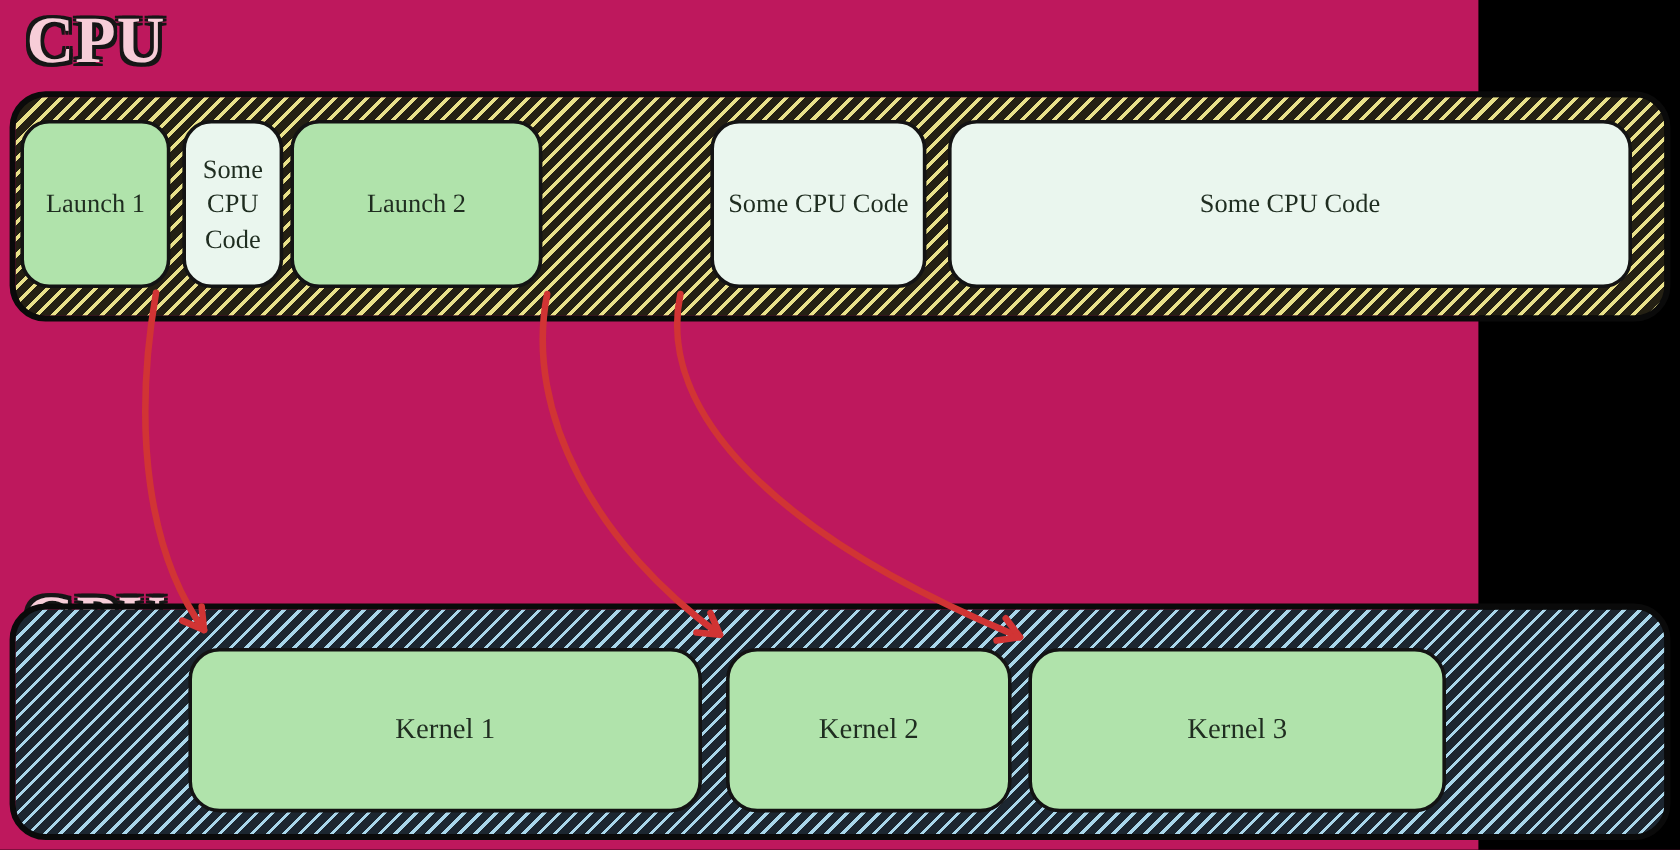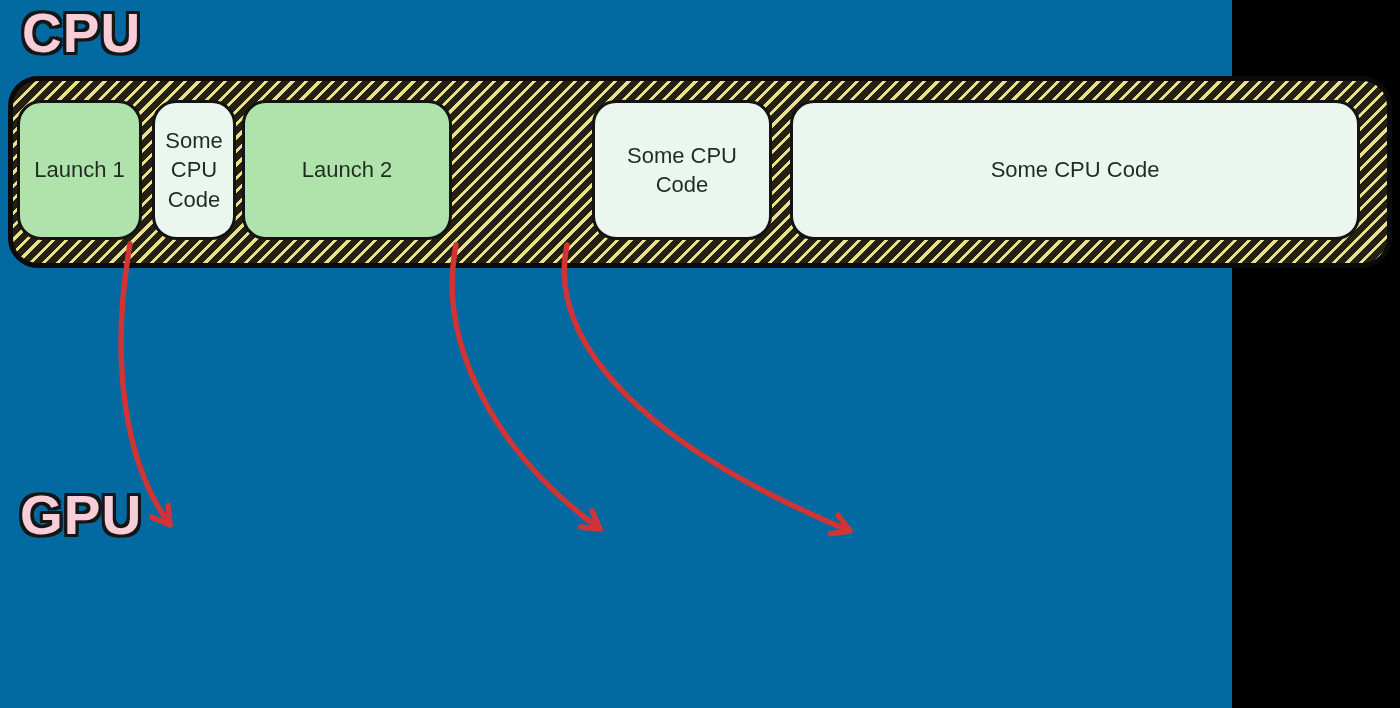--- a/index.html
+++ b/index.html
@@ -1,17 +1,17 @@
 <!DOCTYPE html>
 <html><head>
 <meta charset="utf-8">
 <style>
   html,body{margin:0;padding:0;background:#000;}
   body{width:1400px;height:708px;overflow:hidden;font-family:"Liberation Sans",sans-serif;}
-  .stage{position:relative;width:1232px;height:708px;background:#0369a1;}
+  .stage{position:relative;width:1232px;height:708px;background:#be185d;font-family:Liberation Serif, serif;}
 
   
   .section-label{
     position:absolute;
     font-size:55px;
     font-weight:bold;
     color:#f7cdd8;
     letter-spacing:1px;
     line-height:1;
     text-shadow:
@@ -112,20 +112,31 @@
     <div class="box mint cpu-box b-code2">
       <span>Some CPU Code</span>
     </div>
     <div class="box mint cpu-box b-code3">
       <span>Some CPU Code</span>
     </div>
   </div>
 
   <div class="section-label gpu-label">GPU</div>
 
+  <div class="bar gpu-bar">
+    <div class="box green gpu-box b-kernel1">
+      <span>Kernel 1</span>
+    </div>
+    <div class="box green gpu-box b-kernel2">
+      <span>Kernel 2</span>
+    </div>
+    <div class="box green gpu-box b-kernel3">
+      <span>Kernel 3</span>
+    </div>
+  </div>
 
   <svg class="arrows" viewBox="0 0 1400 708" xmlns="http://www.w3.org/2000/svg" aria-hidden="true">
     <defs>
       <marker id="arrowhead" markerUnits="userSpaceOnUse" markerWidth="30" markerHeight="30" refX="21" refY="15" orient="auto">
         <path d="M4 5 L21 15 L4 25" fill="none" stroke="#d13434" stroke-width="5.5" stroke-linecap="round" stroke-linejoin="round"></path>
       </marker>
     </defs>
     <path class="arrow-path" d="M130 244 C110 360 124 462 170 525" marker-end="url(#arrowhead)"></path>
     <path class="arrow-path" d="M456 245 C436 345 498 455 600 529" marker-end="url(#arrowhead)"></path>
     <path class="arrow-path" d="M567 245 C546 345 650 448 850 531" marker-end="url(#arrowhead)"></path>

